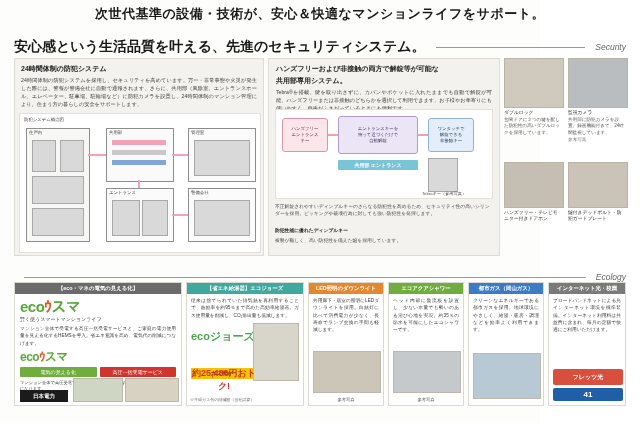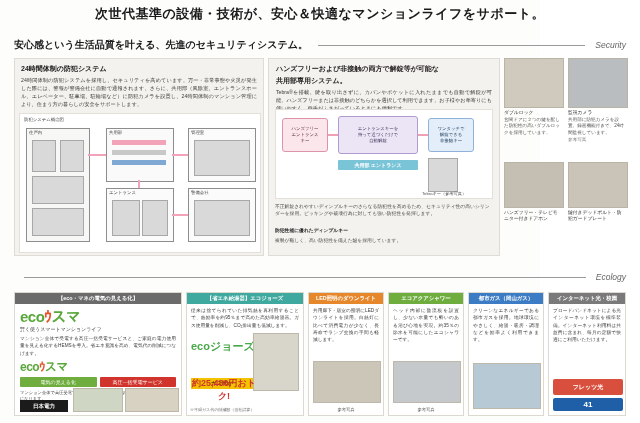--- a/index.html
+++ b/index.html
@@ -12,21 +12,21 @@
   .page{position:relative;width:540px;height:423px;background:#fdfdfb;}
 
   
   .headline{
     position:absolute;left:0;top:5px;width:640px;text-align:center;
     font-size:13px;font-weight:bold;letter-spacing:.5px;color:#1a1a1a;
   }
 
   
   .sec-head{position:absolute;display:flex;align-items:center;width:612px;left:14px;}
-  .sec-head .jp{font-size:10px;font-weight:bold;white-space:nowrap;color:#1a1a1a;}
+  .sec-head .jp{font-size:14px;font-weight:bold;white-space:nowrap;color:#1a1a1a;}
   .sec-head .rule{flex:1;height:1px;background:#9a9a9a;margin:0 10px;}
   .sec-head .en{font-size:8.5px;font-style:italic;color:#666;white-space:nowrap;}
 
   #sec-security{top:38px;}
   #sec-ecology{top:272px;}
 
   
   .sec-body{position:absolute;left:14px;top:58px;width:612px;height:200px;}
 
   .panel-left{
@@ -66,21 +66,21 @@
   .arrow{position:absolute;background:#f0a0b4;}
   .note{position:absolute;left:6px;font-size:4.8px;color:#4a4a4a;line-height:1.5;width:216px;}
 
   .photo-col{position:absolute;left:490px;top:0;width:122px;height:196px;}
   .pcell{position:absolute;}
   .pimg{width:100%;background:#cfcabd;border:1px solid #b9b4a6;display:block;}
   .pcap{font-size:4.8px;color:#333;margin-top:1.5px;line-height:1.35;}
   .pcap2{font-size:4.6px;color:#555;line-height:1.4;margin-top:1px;}
 
   
-  .eco-body{position:absolute;left:14px;top:292px;width:612px;height:124px;}
+  .eco-body{position:absolute;left:14px;top:282px;width:612px;height:124px;}
   .ecard{position:absolute;top:0;height:124px;border:1px solid #dcd9d0;background:#fff;box-sizing:border-box;}
   .ecap{
     font-size:5.4px;font-weight:bold;color:#ffffff;background:#6b6b6b;
     text-align:center;line-height:11px;height:11px;
   }
   .ecap.teal{background:#3fa9a0;}
   .ecap.orange{background:#e7872b;}
   .ecap.green{background:#6fae3e;}
   .ecap.blue{background:#3b7cc4;}
   .ecap.grayb{background:#7a7a7a;}

